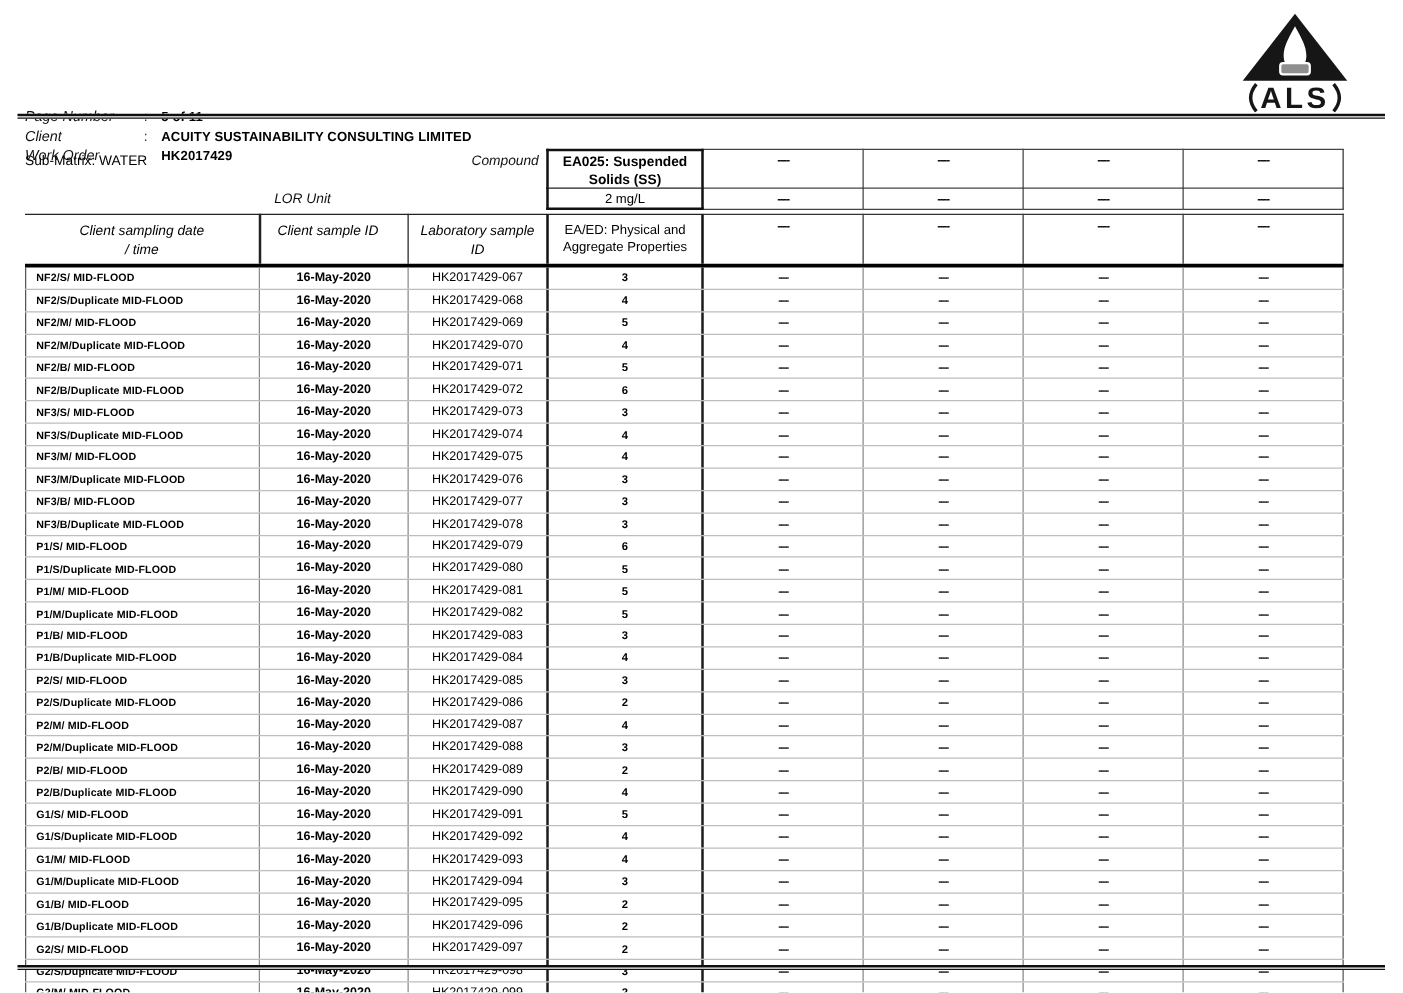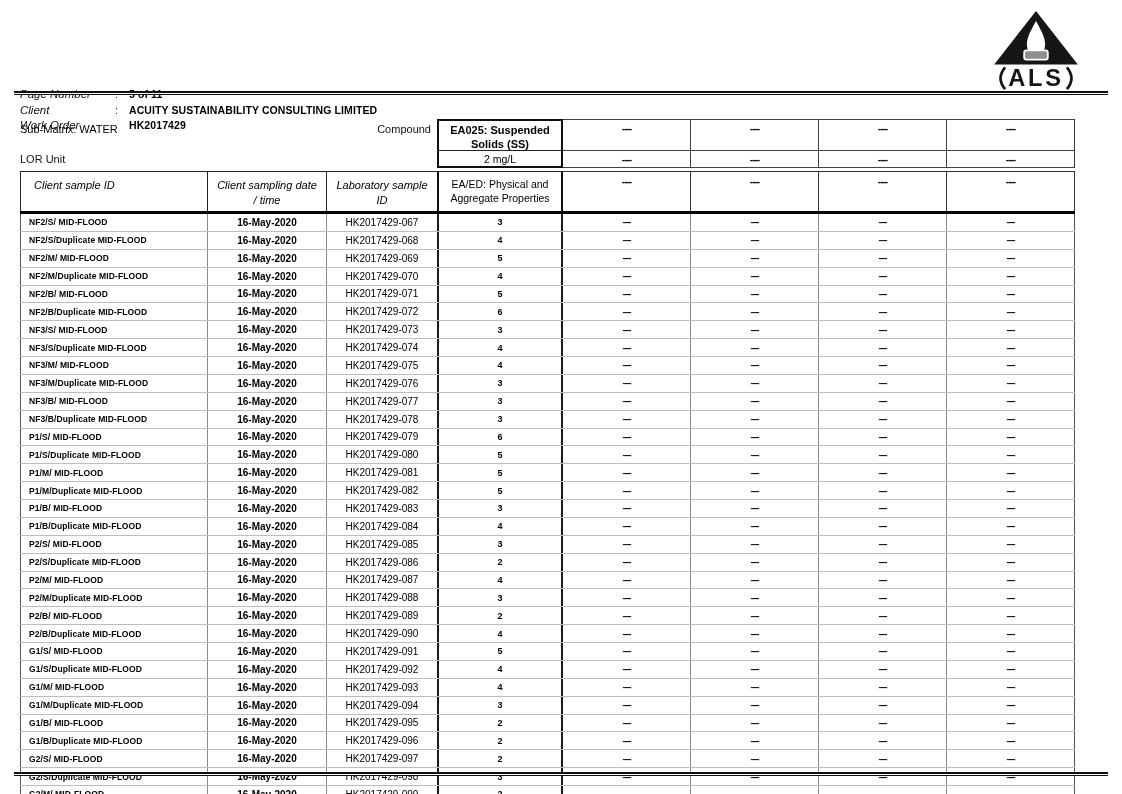--- a/index.html
+++ b/index.html
@@ -23,24 +23,24 @@
   .table-wrap{position:absolute;left:20px;top:119px;width:1055px;}
   .cols{display:grid;grid-template-columns:188px 119px 110px 126px 128px 128px 128px 128px;}
   .cols>div{box-sizing:border-box;}
 
   .rowA{height:31px;}
   .rowB{height:18px;}
   .rowC{height:40px;margin-top:3px;}
 
   .lead{grid-column:1/4;display:flex;}
   .rowA .lead{justify-content:space-between;align-items:flex-start;padding:4px 6px 0 0;}
-  .rowB .lead{justify-content:flex-start;align-items:center;padding-right:2px;}
+  .rowB .lead{justify-content:center;align-items:center;padding-right:2px;}
   .submx{font-size:11px;}
   .submx b{font-weight:400;}
-  .lbl-it{font-size:11px;color:#111;}
+  .lbl-it{font-style:italic;font-size:11px;color:#111;margin-left:29px;}
 
   .hcell{display:flex;flex-direction:column;align-items:center;text-align:center;}
   
   .ea{border:2px solid #111;}
   .rowA .ea{border-bottom:none;padding-top:2px;font-weight:700;font-size:11px;line-height:14px;justify-content:flex-start;}
   .rowB .ea{border-top:1px solid #222;border-bottom:2px solid #111;font-size:10.5px;justify-content:center;}
   .rowC .ea{padding-top:6px;font-size:10.5px;line-height:13.5px;border-top:1px solid #222;border-bottom:none;justify-content:flex-start;}
   
   .dashcol{font-weight:700;font-size:10px;letter-spacing:-1px;color:#111;}
   .rowA .dashcol{border-top:1px solid #444;border-right:1px solid #444;justify-content:flex-start;padding-top:3px;}
@@ -127,28 +127,28 @@
       <div class="hcell ea">
         <span>2 mg/L</span>
       </div>
     <div class="hcell dashcol">----</div>
         <div class="hcell dashcol">----</div>
         <div class="hcell dashcol">----</div>
         <div class="hcell dashcol">----</div>
       </div>
 
     <div class="cols rowC" id="rowC">
+      <div class="hcell hc hc1">
+        <span>Client sampling date</span>
+        <span>/ time</span>
+      </div>
       <div class="hcell hc hc0">
         <span>Client sample ID</span>
         <span></span>
       </div>
-      <div class="hcell hc hc1">
-        <span>Client sampling date</span>
-        <span>/ time</span>
-      </div>
       <div class="hcell hc hc2">
         <span>Laboratory sample</span>
         <span>ID</span>
       </div>
       <div class="hcell ea">
         <span>EA/ED: Physical and</span>
         <span>Aggregate Properties</span>
       </div>
     <div class="hcell dashcol">----</div>
         <div class="hcell dashcol">----</div>

